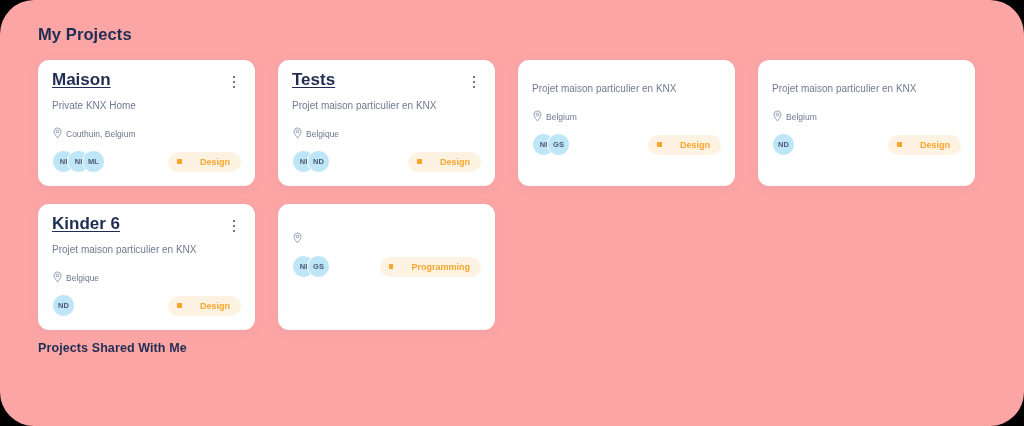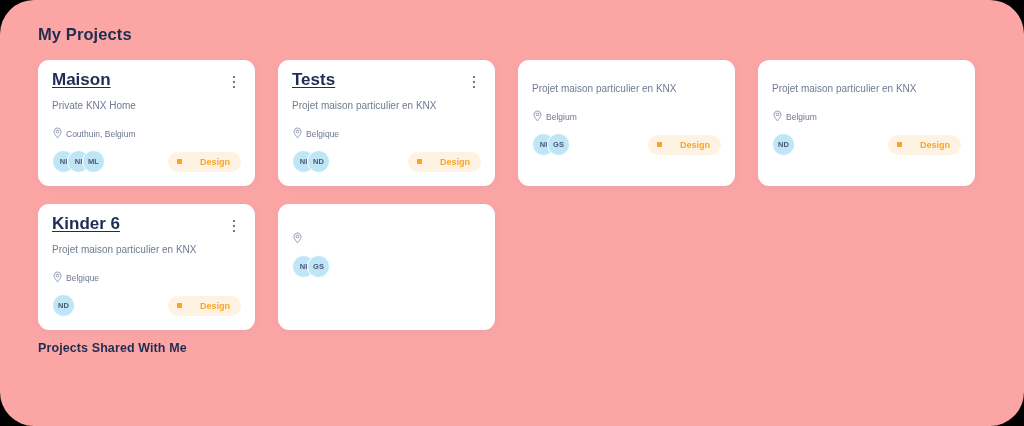--- a/index.html
+++ b/index.html
@@ -301,20 +301,24 @@
               <path d="M6 1.1c-2.1 0-3.8 1.7-3.8 3.8 0 2.7 3.8 6.9 3.8 6.9s3.8-4.2 3.8-6.9C9.8 2.8 8.1 1.1 6 1.1z" fill="none" stroke="#79839c" stroke-width="0.9"></path>
               <circle cx="6" cy="4.9" r="1.5" fill="none" stroke="#79839c" stroke-width="0.9"></circle>
             </svg>
           <span></span>
         </div>
         <div class="card-foot">
           <div class="avatars">
             <div class="avatar">NI</div>
             <div class="avatar">GS</div>
           </div>
+          <div class="badge">
+            <span class="badge-dot"></span>
+            <span>Programming</span>
+          </div>
         </div>
       </div>
 
       <div class="spacer"></div>
       <div class="spacer"></div>
     </div>
   </div>
 
   <div class="shared-title">Projects Shared With Me</div>
 

